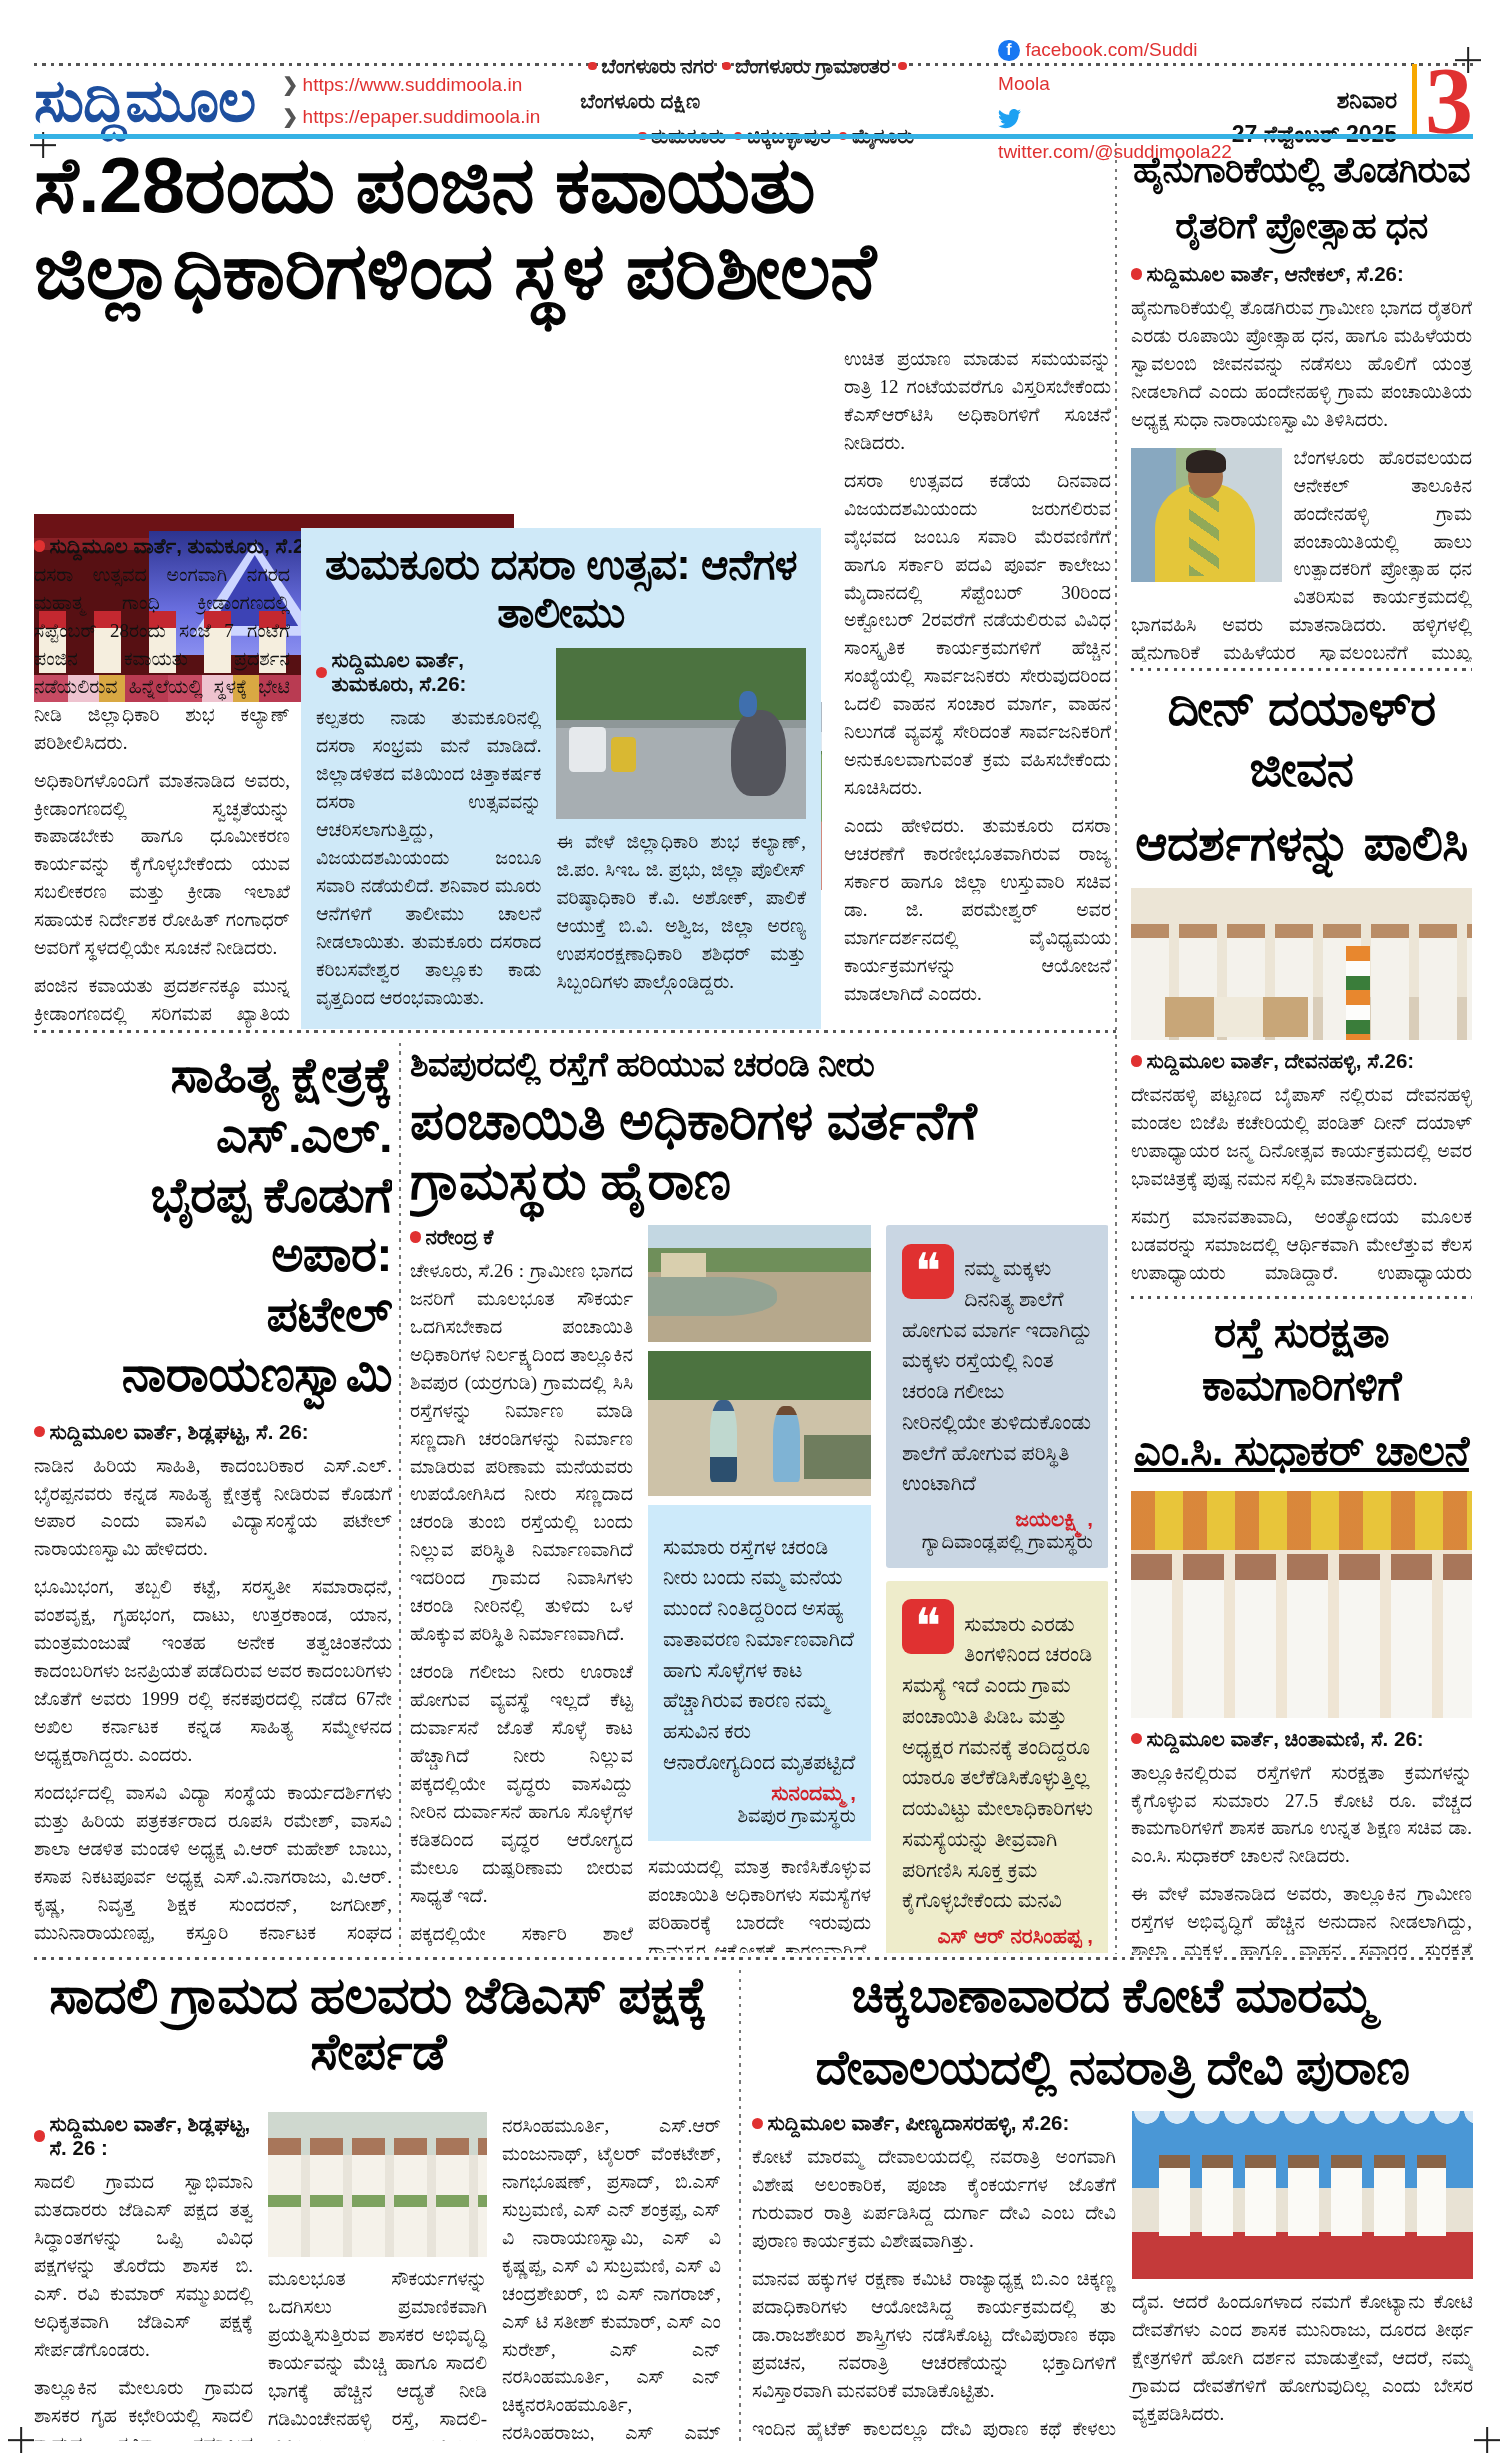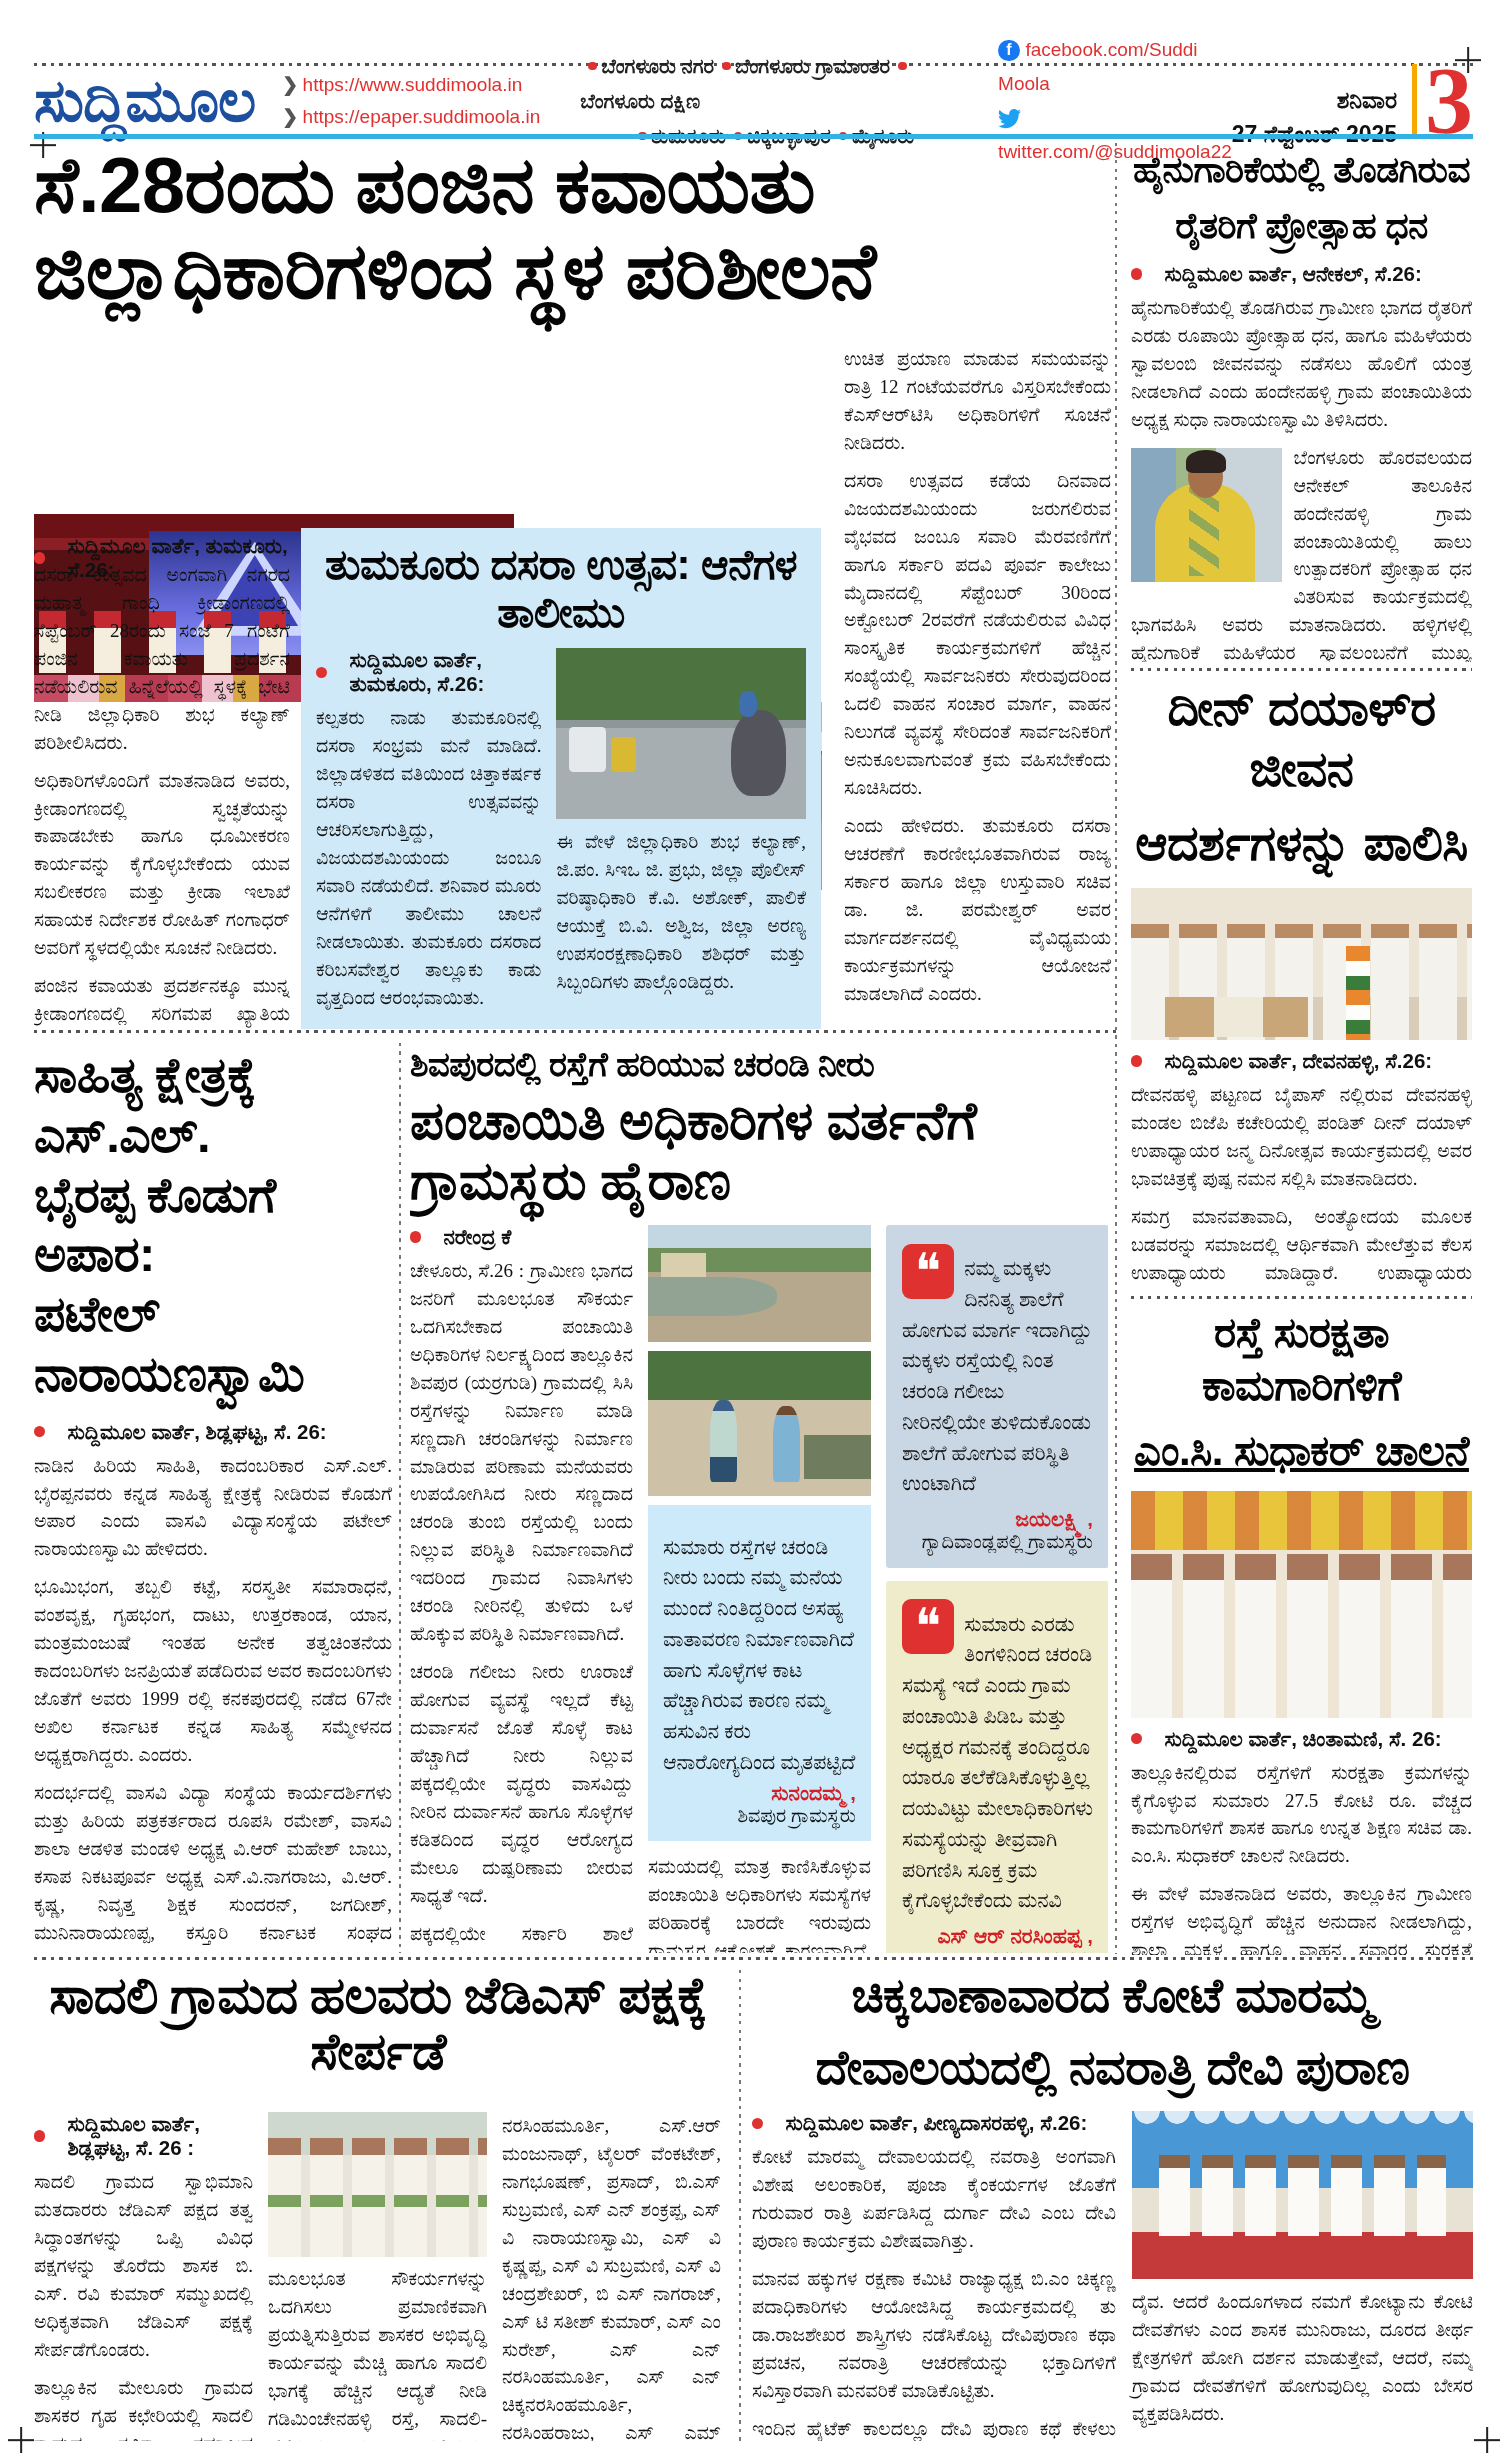--- a/index.html
+++ b/index.html
@@ -7,21 +7,21 @@
        font-family:"Liberation Serif",serif;color:#111;}
   
   .abs{position:absolute;}
   .dotted-h{height:2.8px;background:repeating-linear-gradient(90deg,#555 0 3.4px,transparent 3.4px 8.5px);}
   .dotted-v{width:2.3px;background:repeating-linear-gradient(180deg,#777 0 3.4px,transparent 3.4px 8.5px);}
   .cross{position:absolute;width:26px;height:26px;}
   .cross::before{content:"";position:absolute;left:50%;top:0;bottom:0;width:1.7px;background:#222;transform:translateX(-50%);}
   .cross::after{content:"";position:absolute;top:50%;left:0;right:0;height:1.7px;background:#222;transform:translateY(-50%);}
   .headline{font-family:"Liberation Sans",sans-serif;font-weight:800;color:#050505;letter-spacing:-0.6px;}
   .body-p{font-size:19px;line-height:1.47;text-align:justify;margin:0 0 10.2px 0;}
-  .byline{font-family:"Liberation Sans",sans-serif;font-weight:bold;font-size:20.5px;margin:0 0 8px 0;display:flex;align-items:center;gap:22px;}
+  .byline{font-family:"Liberation Sans",sans-serif;font-weight:bold;font-size:20.5px;margin:0 0 8px 0;display:flex;align-items:center;gap:4px;}
   .dot{width:11.4px;height:11.4px;border-radius:50%;background:#e03131;flex:0 0 auto;display:inline-block;}
   .photo{position:relative;overflow:hidden;background:#cfcfcf;}
   .photo i{position:absolute;display:block;}
   
   #hdr-dots{left:34px;right:34px;top:63px;}
   #masthead{left:34px;right:34px;top:69px;height:64px;display:flex;align-items:center;}
   #brand{font-family:"Liberation Sans",sans-serif;font-weight:800;font-size:59px;color:#1d4f9f;line-height:1;letter-spacing:-1.1px;}
   .hdr-col{margin-left:27px;font-family:"Liberation Sans",sans-serif;}
   .url-line{color:#e03131;font-size:19px;line-height:1.7;display:flex;gap:4.5px;align-items:center;}
   .chev{color:#555;font-weight:bold;}
@@ -50,21 +50,21 @@
   #bluebox .colB{flex:1;}
   #eph{width:100%;height:171px;margin-bottom:9px;}
   
   #div-main-mid{left:34px;right:391px;top:1030px;}
   #vdiv-left{left:399px;top:1043px;height:910px;}
   #vdiv-rail{left:1115px;top:143px;height:1811px;}
   #div-bottom{left:34px;right:34px;top:1957px;}
   #vdiv-bottom{left:739px;top:1970px;height:472px;}
   
   #lit{left:34px;top:1046px;width:358px;height:907px;overflow:hidden;}
-  #lit .h2{font-size:49px;line-height:1.22;}
+  #lit .h2{font-size:49px;line-height:1.22;text-align:right;}
   
   #shiv{left:410px;top:1046px;width:698px;height:907px;overflow:hidden;}
   #shiv .kick{font-size:34px;line-height:1.1;margin-bottom:8px;}
   #shiv .h2{font-size:53px;line-height:1.12;margin-bottom:15px;}
   #shiv .cols{display:flex;gap:15px;}
   #shiv .c{width:223px;flex:0 0 auto;}
   .qbox{border-radius:3.4px;padding:15px 16px;box-sizing:border-box;margin-bottom:12.5px;}
   .qbox.blue{background:#c9d6e3;}
   .qbox.yellow{background:#eeeccb;}
   .q-ic{float:left;width:52px;height:55px;background:#e03131;border-radius:9px;color:#fff;

